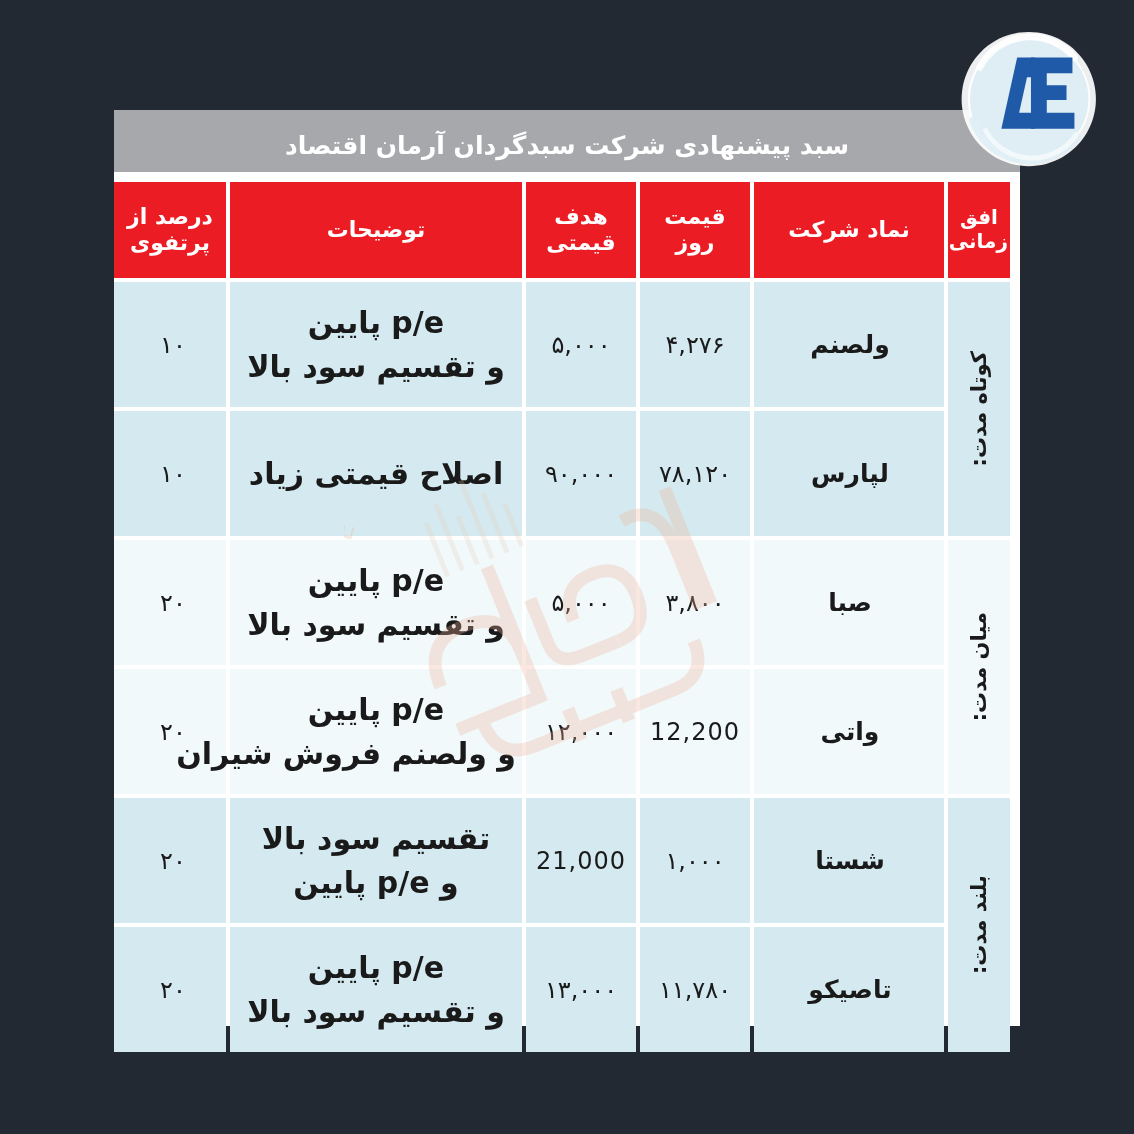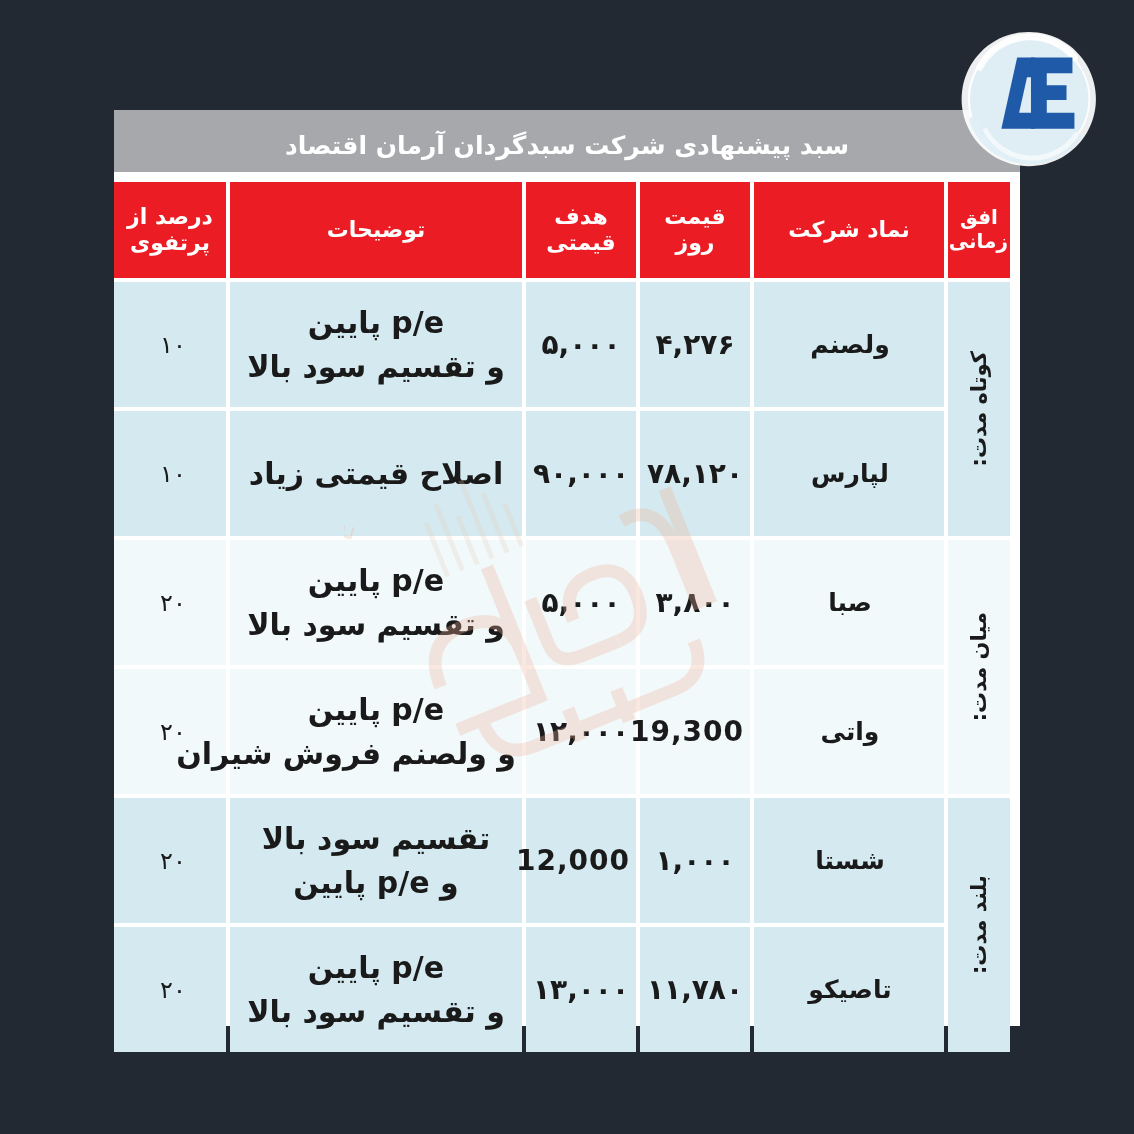--- a/index.html
+++ b/index.html
@@ -102,22 +102,22 @@
     padding: 4px 6px;
   }
   tbody tr.row-light td { background: #f1f9fb; }
 
   td.cell-symbol {
     font-size: 25px;
     font-weight: bold;
     padding-left: 8px;
   }
   td.cell-price, td.cell-target {
-    font-size: 28px;
-    font-weight: bold;
+    font-size: 24px;
+    font-weight: normal;
     letter-spacing: 1px;
     margin-top: 41px;
   }
   td.cell-pct {
     font-size: 24px;
     letter-spacing: 2px;
     padding-left: 12px;
   }
   td.cell-desc {
     font-size: 30px;
@@ -255,38 +255,38 @@
         <td class="cell-target">۵,۰۰۰</td>
         <td class="cell-desc">
           <span class="desc-l1">p/e پایین</span>
           <span class="desc-l2">و تقسیم سود بالا</span>
         </td>
         <td class="cell-pct">۲۰</td>
       </tr>
 
       <tr class="row-light">
         <td class="cell-symbol">واتی</td>
-        <td class="cell-price">19,300</td>
+        <td class="cell-price">12,200</td>
         <td class="cell-target">۱۲,۰۰۰</td>
         <td class="cell-desc">
           <span class="desc-l1">p/e  پایین</span>
           <span class="desc-l2">و ولصنم فروش شیران</span>
         </td>
         <td class="cell-pct">۲۰</td>
       </tr>
 
       <tr>
         <td class="cell-horizon" rowspan="2">
           <span class="vert">
               <span>بلند مدت:</span>
             </span>
         </td>
         <td class="cell-symbol">شستا</td>
         <td class="cell-price">۱,۰۰۰</td>
-        <td class="cell-target">12,000</td>
+        <td class="cell-target">21,000</td>
         <td class="cell-desc">
           <span class="desc-l1">تقسیم سود بالا</span>
           <span class="desc-l2">و p/e پایین</span>
         </td>
         <td class="cell-pct">۲۰</td>
       </tr>
 
       <tr>
         <td class="cell-symbol">تاصیکو</td>
         <td class="cell-price">۱۱,۷۸۰</td>

